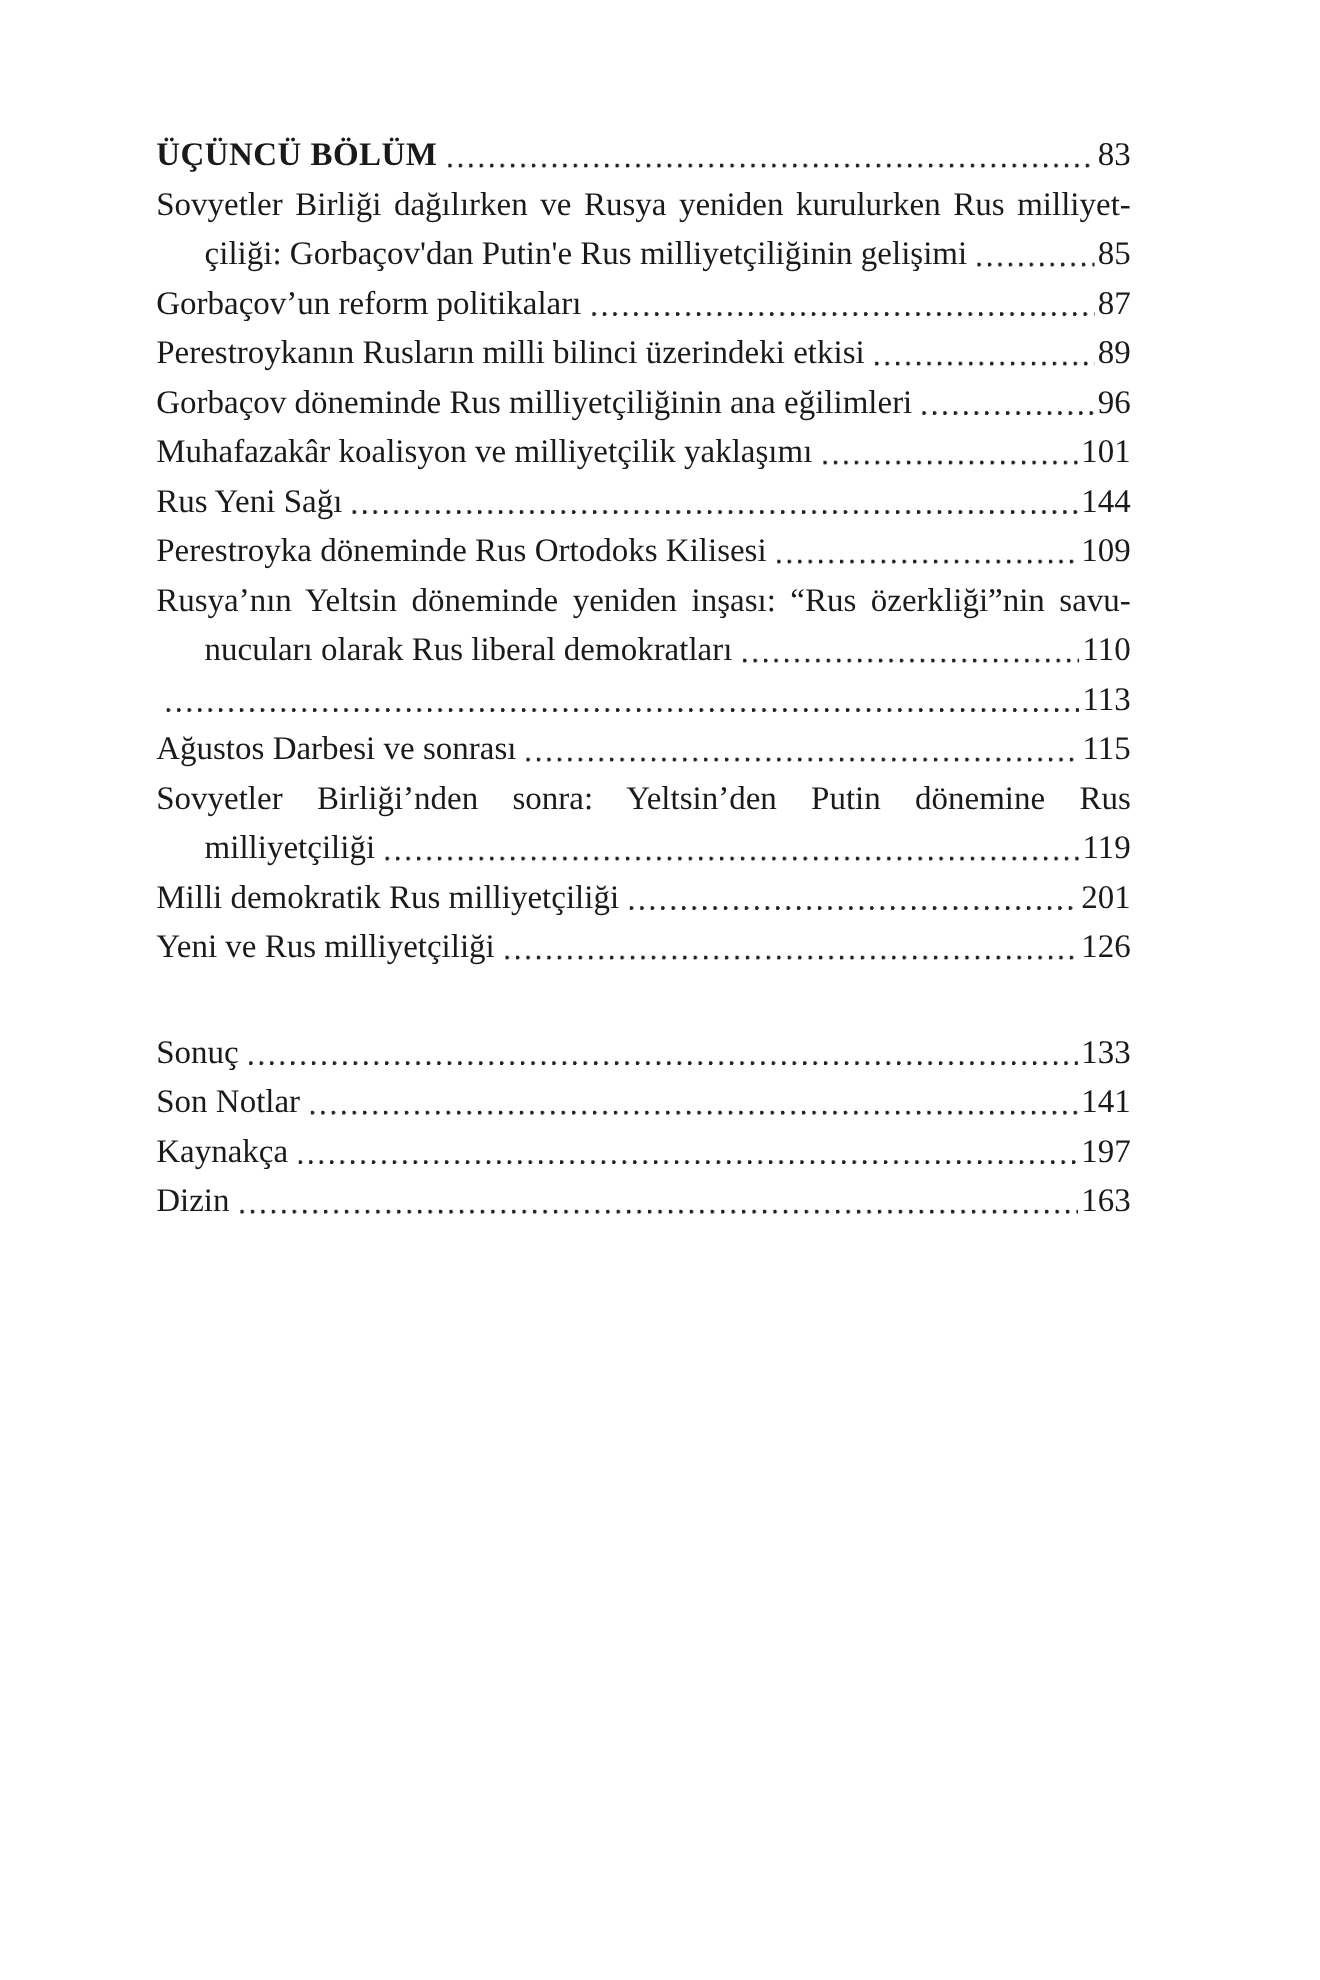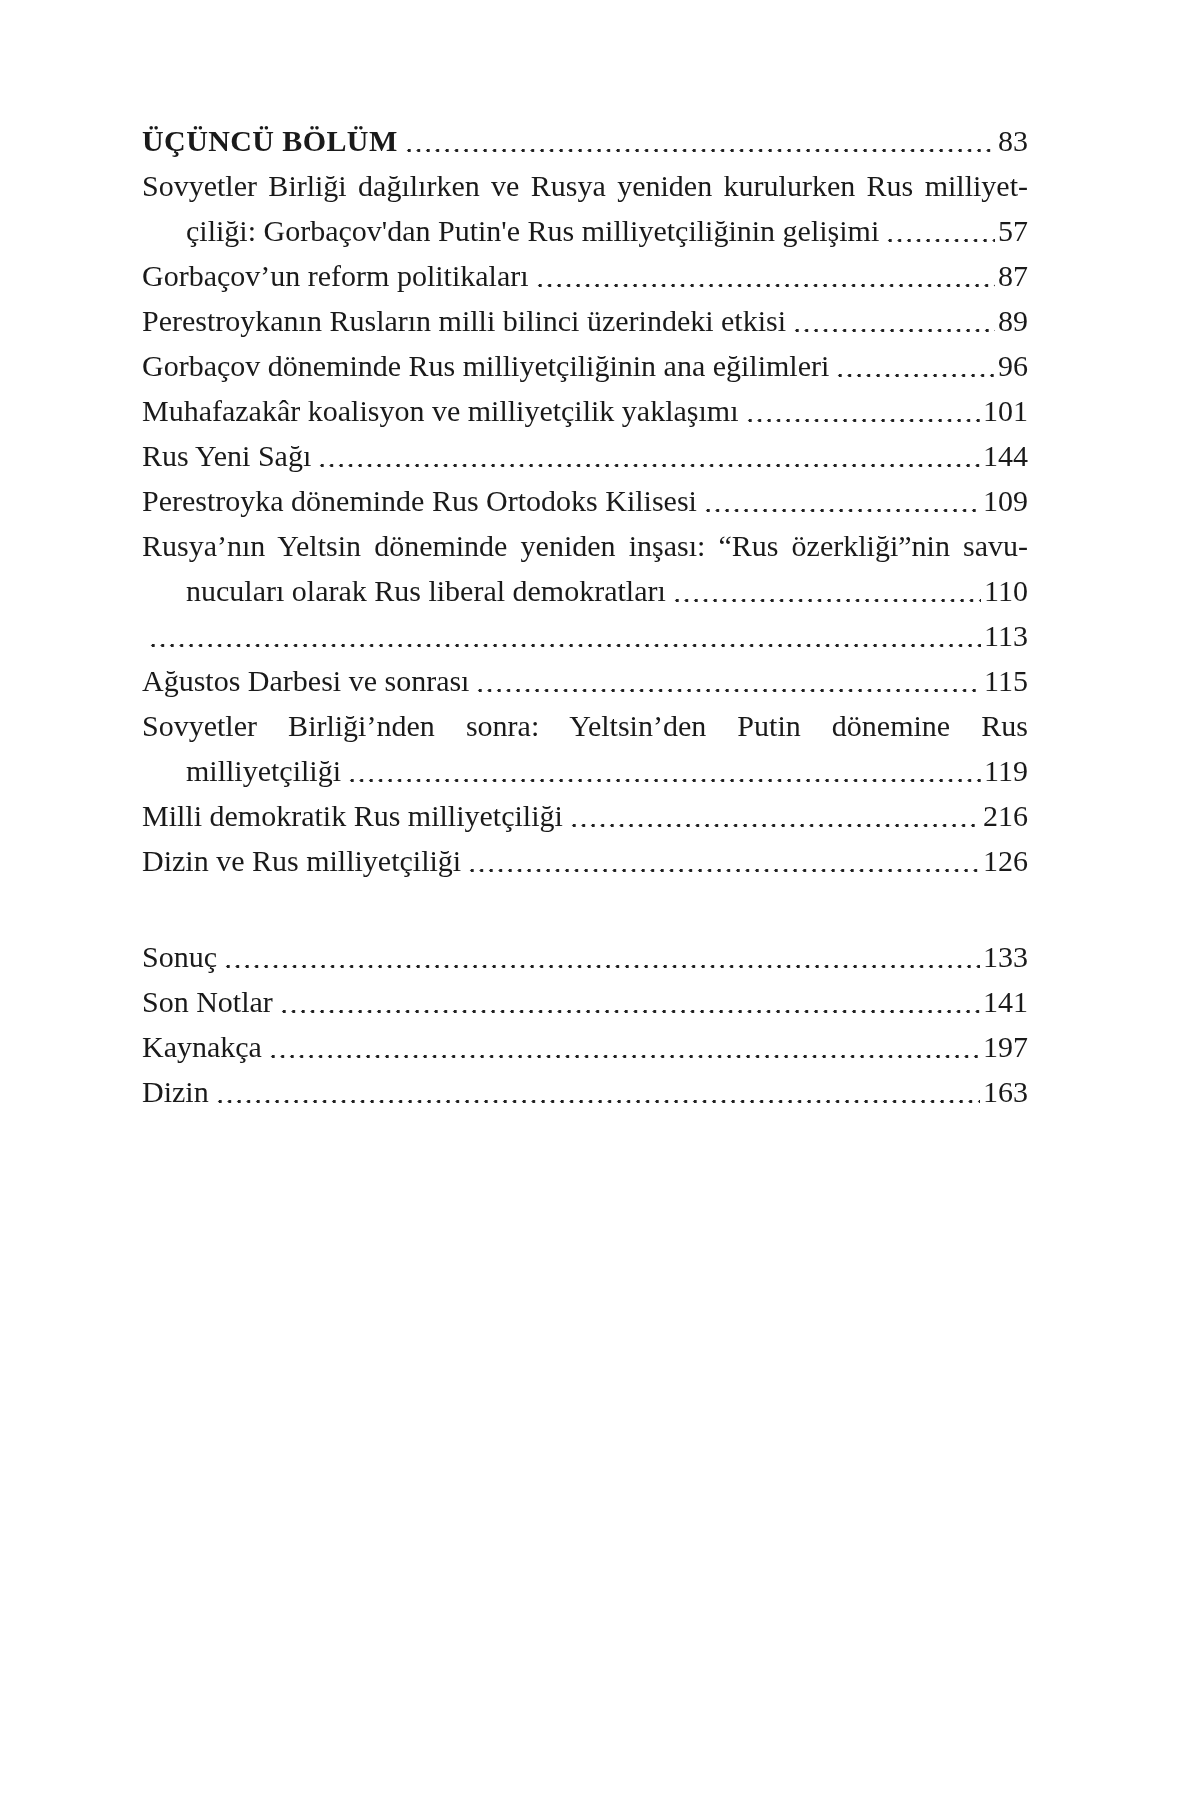--- a/index.html
+++ b/index.html
@@ -78,21 +78,21 @@
   <div class="toc" id="toc">
       <div class="row chapter">
         <span class="txt">ÜÇÜNCÜ BÖLÜM</span>
         <span class="leader"></span>
         <span class="pagenum">83</span>
       </div>
       <div class="row wrap"><span class="txt">Sovyetler Birliği dağılırken ve Rusya yeniden kurulurken Rus milliyet-</span></div>
       <div class="row continuation">
         <span class="txt">çiliği: Gorbaçov'dan Putin'e Rus milliyetçiliğinin gelişimi</span>
         <span class="leader"></span>
-        <span class="pagenum">57</span>
+        <span class="pagenum">85</span>
       </div>
       <div class="row entry">
         <span class="txt">Gorbaçov’un reform politikaları</span>
         <span class="leader"></span>
         <span class="pagenum">87</span>
       </div>
       <div class="row entry">
         <span class="txt">Perestroykanın Rusların milli bilinci üzerindeki etkisi</span>
         <span class="leader"></span>
         <span class="pagenum">89</span>
@@ -134,24 +134,24 @@
       </div>
       <div class="row wrap"><span class="txt">Sovyetler Birliği’nden sonra: Yeltsin’den Putin dönemine Rus</span></div>
       <div class="row continuation">
         <span class="txt">milliyetçiliği</span>
         <span class="leader"></span>
         <span class="pagenum">119</span>
       </div>
       <div class="row entry">
         <span class="txt">Milli demokratik Rus milliyetçiliği</span>
         <span class="leader"></span>
-        <span class="pagenum">216</span>
+        <span class="pagenum">201</span>
       </div>
       <div class="row entry">
-        <span class="txt">Dizin ve Rus milliyetçiliği</span>
+        <span class="txt">Yeni ve Rus milliyetçiliği</span>
         <span class="leader"></span>
         <span class="pagenum">126</span>
       </div>
       <div class="spacer"></div>
       <div class="row entry">
         <span class="txt">Sonuç</span>
         <span class="leader"></span>
         <span class="pagenum">133</span>
       </div>
       <div class="row entry">

